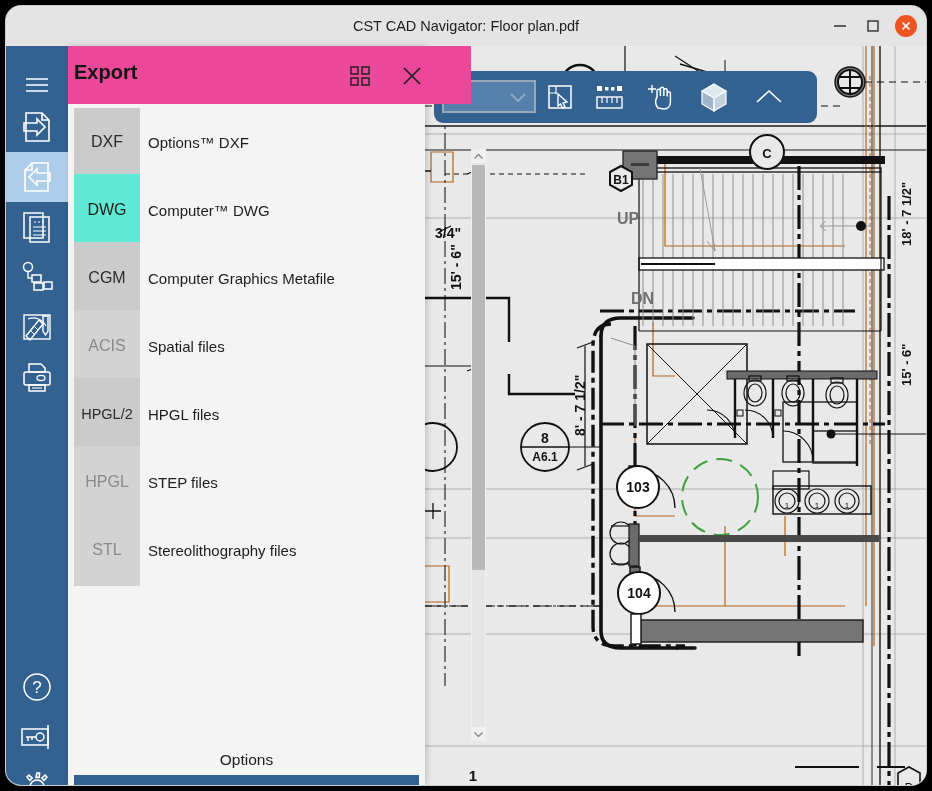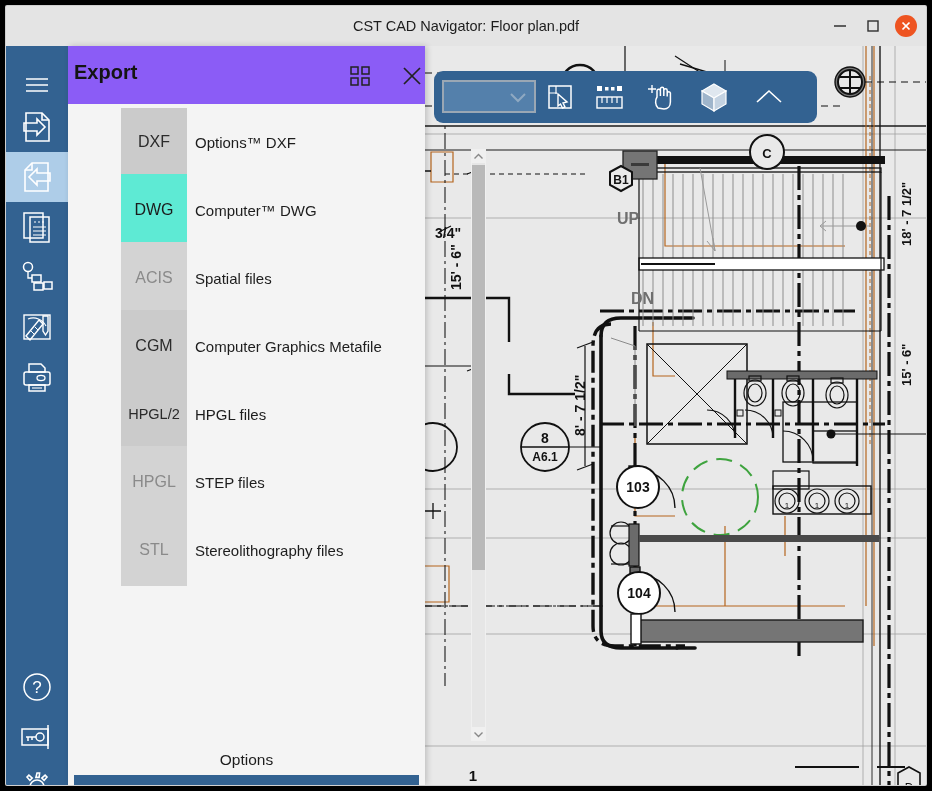--- a/index.html
+++ b/index.html
@@ -13,21 +13,21 @@
     font-family: "Liberation Sans", sans-serif;
     overflow: hidden;
   }
   .app-window {
     position: absolute;
     left: 6px;
     top: 6px;
     width: 920px;
     height: 779px;
     background: #e4e4e4;
-    border-radius: 1px;
+    border-radius: 15px;
     overflow: hidden;
     box-shadow: 0 0 0 1px #cfcfcf;
   }
 
   
   .titlebar {
     position: absolute;
     left: 0; top: 0;
     width: 920px; height: 40px;
     background: #e4e4e4;
@@ -91,22 +91,22 @@
     position: absolute;
     left: 62px; top: 0;
     width: 357px; height: 739px;
     background: #f4f4f4;
     box-shadow: 2px 0 6px rgba(0,0,0,0.18);
     z-index: 20;
   }
   .panel-header {
     position: absolute;
     left: 0; top: 0;
-    width: 357px; height: 58px;
-    background: #8b5cf6;
+    width: 403px; height: 58px;
+    background: #ec4899;
   }
   .panel-title {
     position: absolute;
     left: 6px; top: 15px;
     font-size: 20px;
     font-weight: bold;
     color: #141414;
   }
   .panel-hicon {
     position: absolute;
@@ -140,21 +140,20 @@
     width: 66px;
     height: 72px;
     margin-right: 8px;
     display: flex;
     align-items: center;
     justify-content: center;
     font-size: 16px;
     color: #2b2b2b;
     background: #cbcbcb;
     flex: 0 0 auto;
-    margin-left: 47px;
   }
   .fmt-tile.dim { color: #8a8a8a; background: #d3d3d3; }
   .fmt-tile.sel { background: #5eead4; color: #1c1c1c; }
   .fmt-tile.small { font-size: 14.5px; }
   .fmt-label {
     font-size: 15px;
     color: #1d1d1d;
     white-space: nowrap;
   }
 
@@ -760,26 +759,26 @@
         <div class="list-inner" id="format-list">
             <div class="fmt-row">
               <div class="fmt-tile">DXF</div>
               <div class="fmt-label">Options™ DXF</div>
             </div>
             <div class="fmt-row">
               <div class="fmt-tile sel">DWG</div>
               <div class="fmt-label">Computer™ DWG</div>
             </div>
             <div class="fmt-row">
+              <div class="fmt-tile">CGM</div>
+              <div class="fmt-label">Computer Graphics Metafile</div>
+            </div>
+            <div class="fmt-row">
               <div class="fmt-tile dim">ACIS</div>
               <div class="fmt-label">Spatial files</div>
-            </div>
-            <div class="fmt-row">
-              <div class="fmt-tile">CGM</div>
-              <div class="fmt-label">Computer Graphics Metafile</div>
             </div>
             <div class="fmt-row">
               <div class="fmt-tile small">HPGL/2</div>
               <div class="fmt-label">HPGL files</div>
             </div>
             <div class="fmt-row">
               <div class="fmt-tile dim">HPGL</div>
               <div class="fmt-label">STEP files</div>
             </div>
             <div class="fmt-row">

